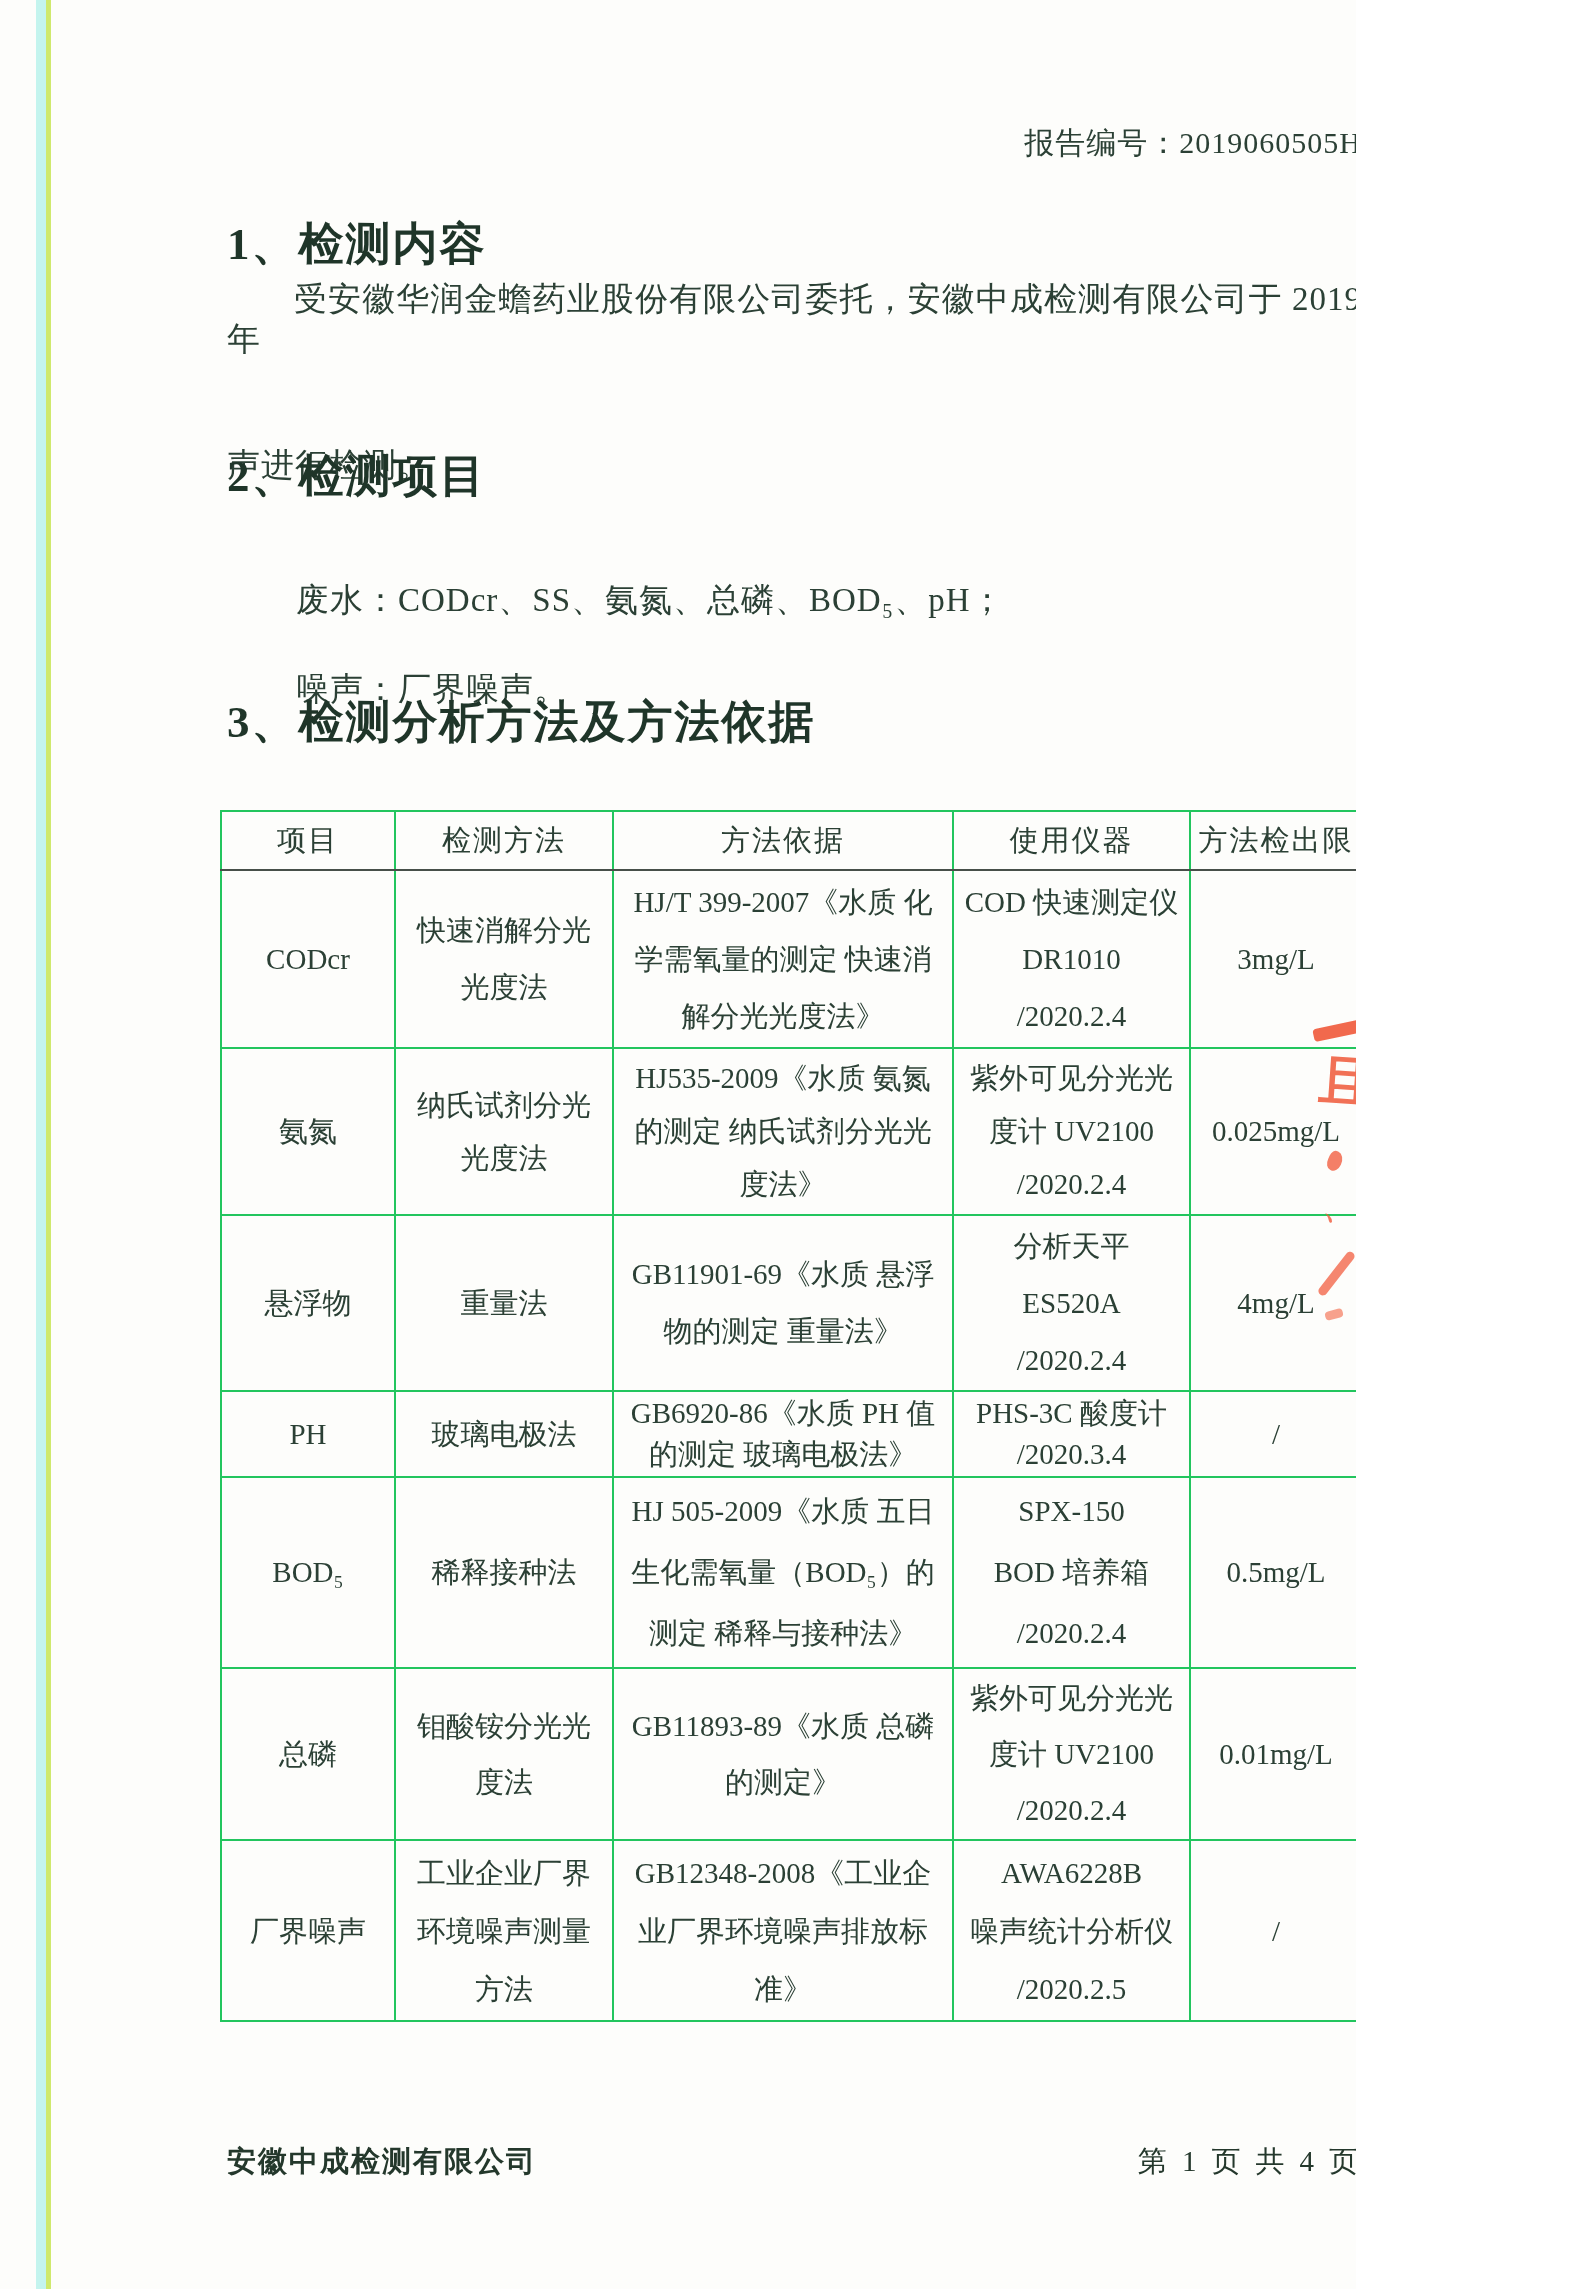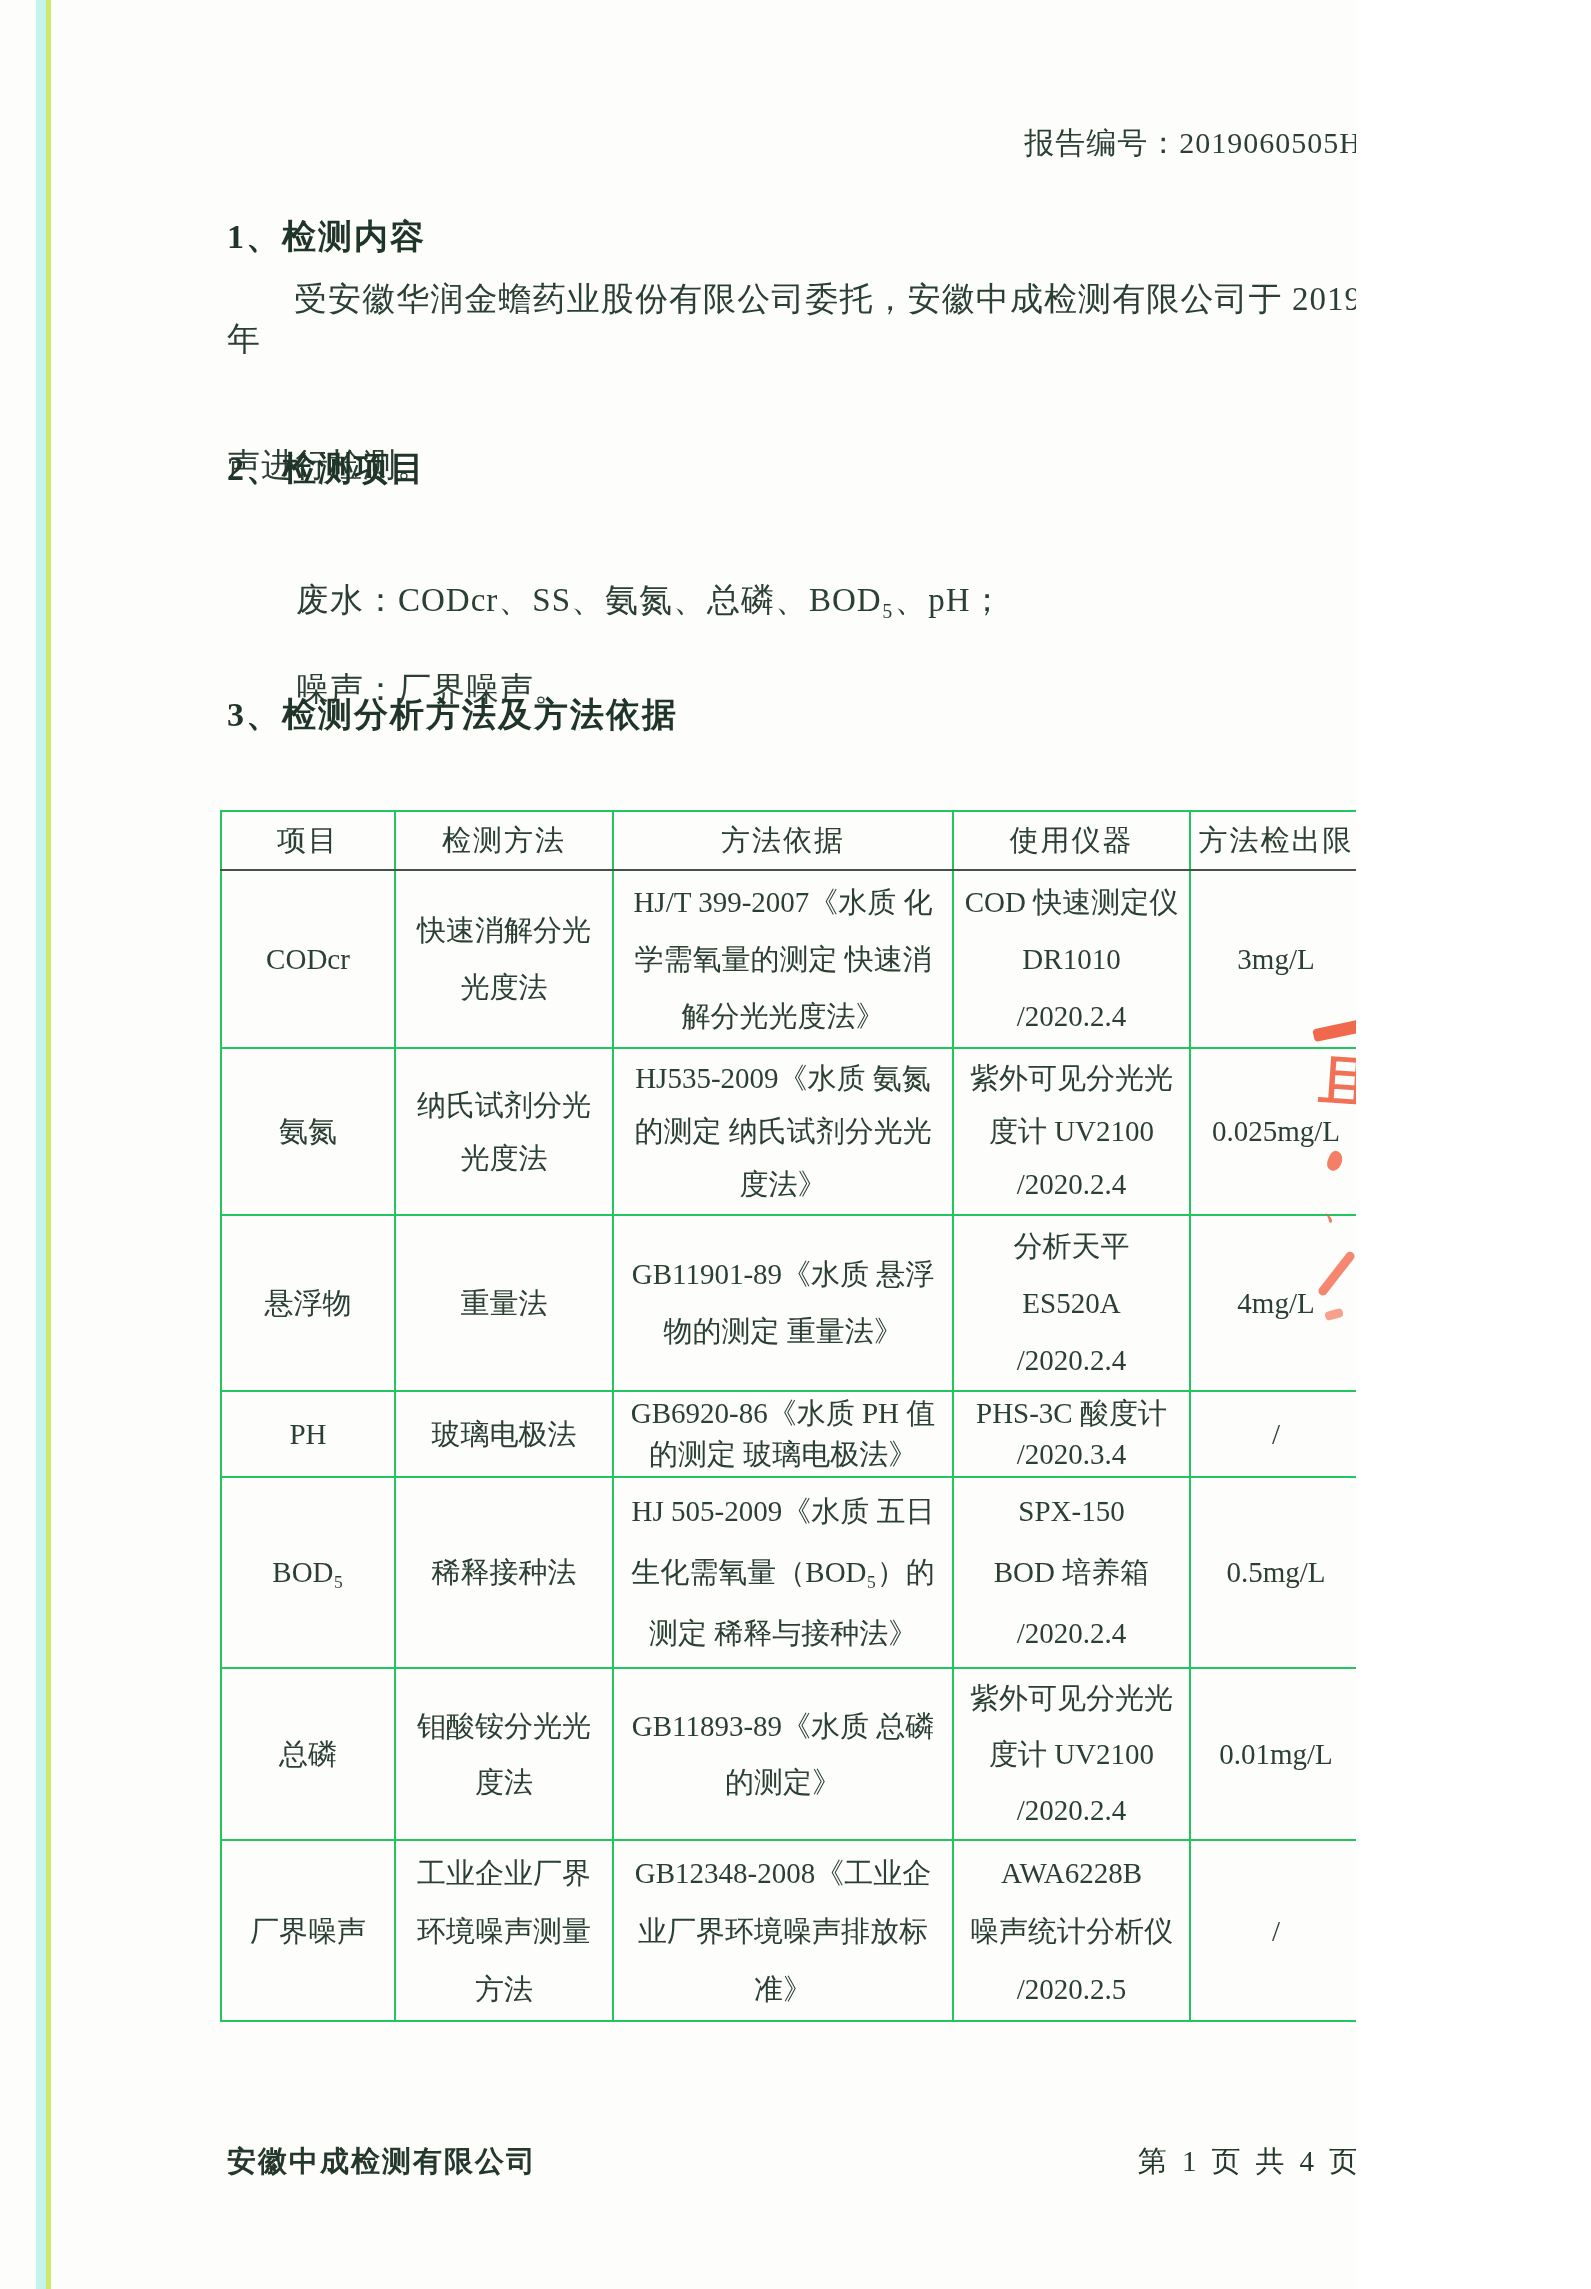--- a/index.html
+++ b/index.html
@@ -14,21 +14,21 @@
   
   .stripe-cyan{position:absolute;left:36px;top:0;width:9.8px;height:2290px;background:#c4f4ee;}
   .stripe-green{position:absolute;left:46px;top:0;width:4.9px;height:2290px;background:#cfe96d;}
 
   .report-no{
     position:absolute;top:123px;left:0;width:1362px;
     text-align:right;font-size:30px;letter-spacing:1px;color:#2b4035;
   }
   .h-sec{
     position:absolute;left:227px;
-    font-size:34px;font-weight:bold;letter-spacing:2px;color:#1f3529;
+    font-size:45px;font-weight:bold;letter-spacing:2px;color:#1f3529;
   }
   #h1{top:214px;} #h2{top:446px;} #h3{top:692px;}
 
   .p-line{
     position:absolute;left:227px;width:1135px;
     font-size:33px;letter-spacing:1px;line-height:1.2;color:#2b4035;
   }
   .p-just{text-align:justify;text-align-last:justify;}
   #pl1{top:280px;text-indent:67px;}
   #pl2{top:343px;}
@@ -149,21 +149,21 @@
 的测定 纳氏试剂分光光
 度法》</td>
         <td class="pre">紫外可见分光光
 度计 UV2100
 /2020.2.4</td>
         <td class="pre">0.025mg/L</td>
       </tr>
       <tr class="r3">
         <td class="pre">悬浮物</td>
         <td class="pre">重量法</td>
-        <td class="pre">GB11901-89《水质 悬浮
+        <td class="pre">GB11901-69《水质 悬浮
 物的测定 重量法》</td>
         <td class="pre">分析天平
 ES520A
 /2020.2.4</td>
         <td class="pre">4mg/L</td>
       </tr>
       <tr class="r4">
         <td class="pre">PH</td>
         <td class="pre">玻璃电极法</td>
         <td class="pre">GB6920-86《水质 PH 值

